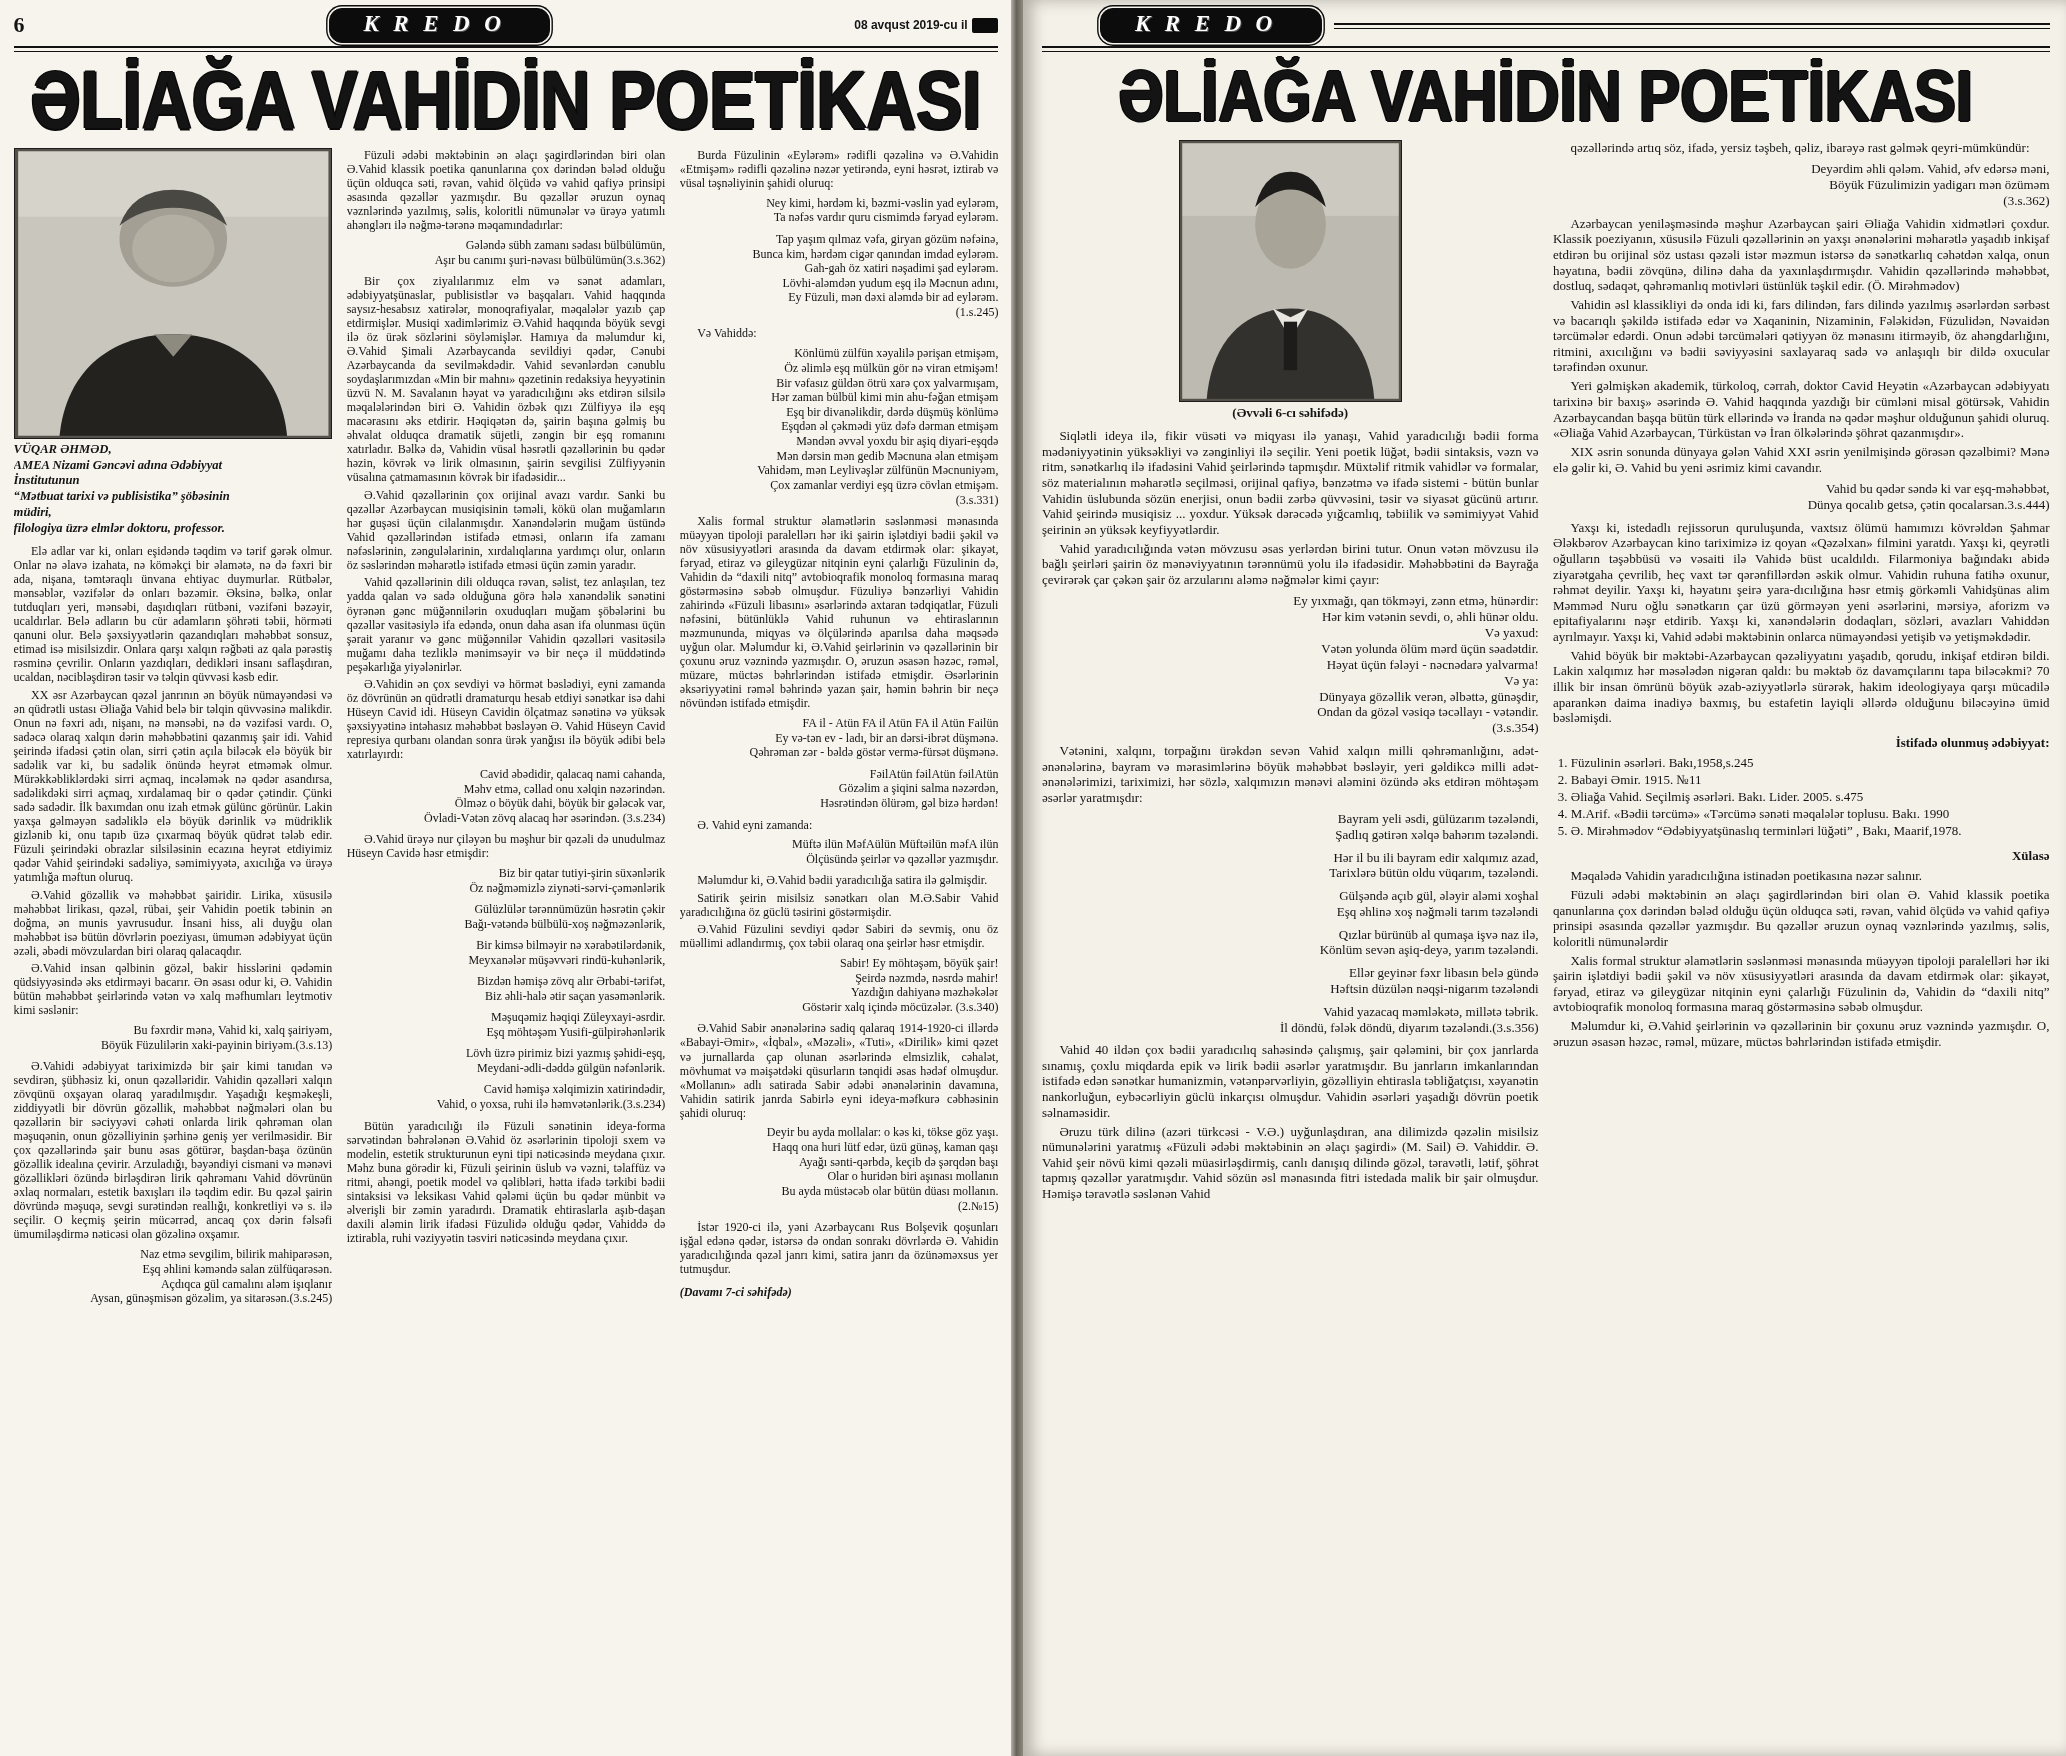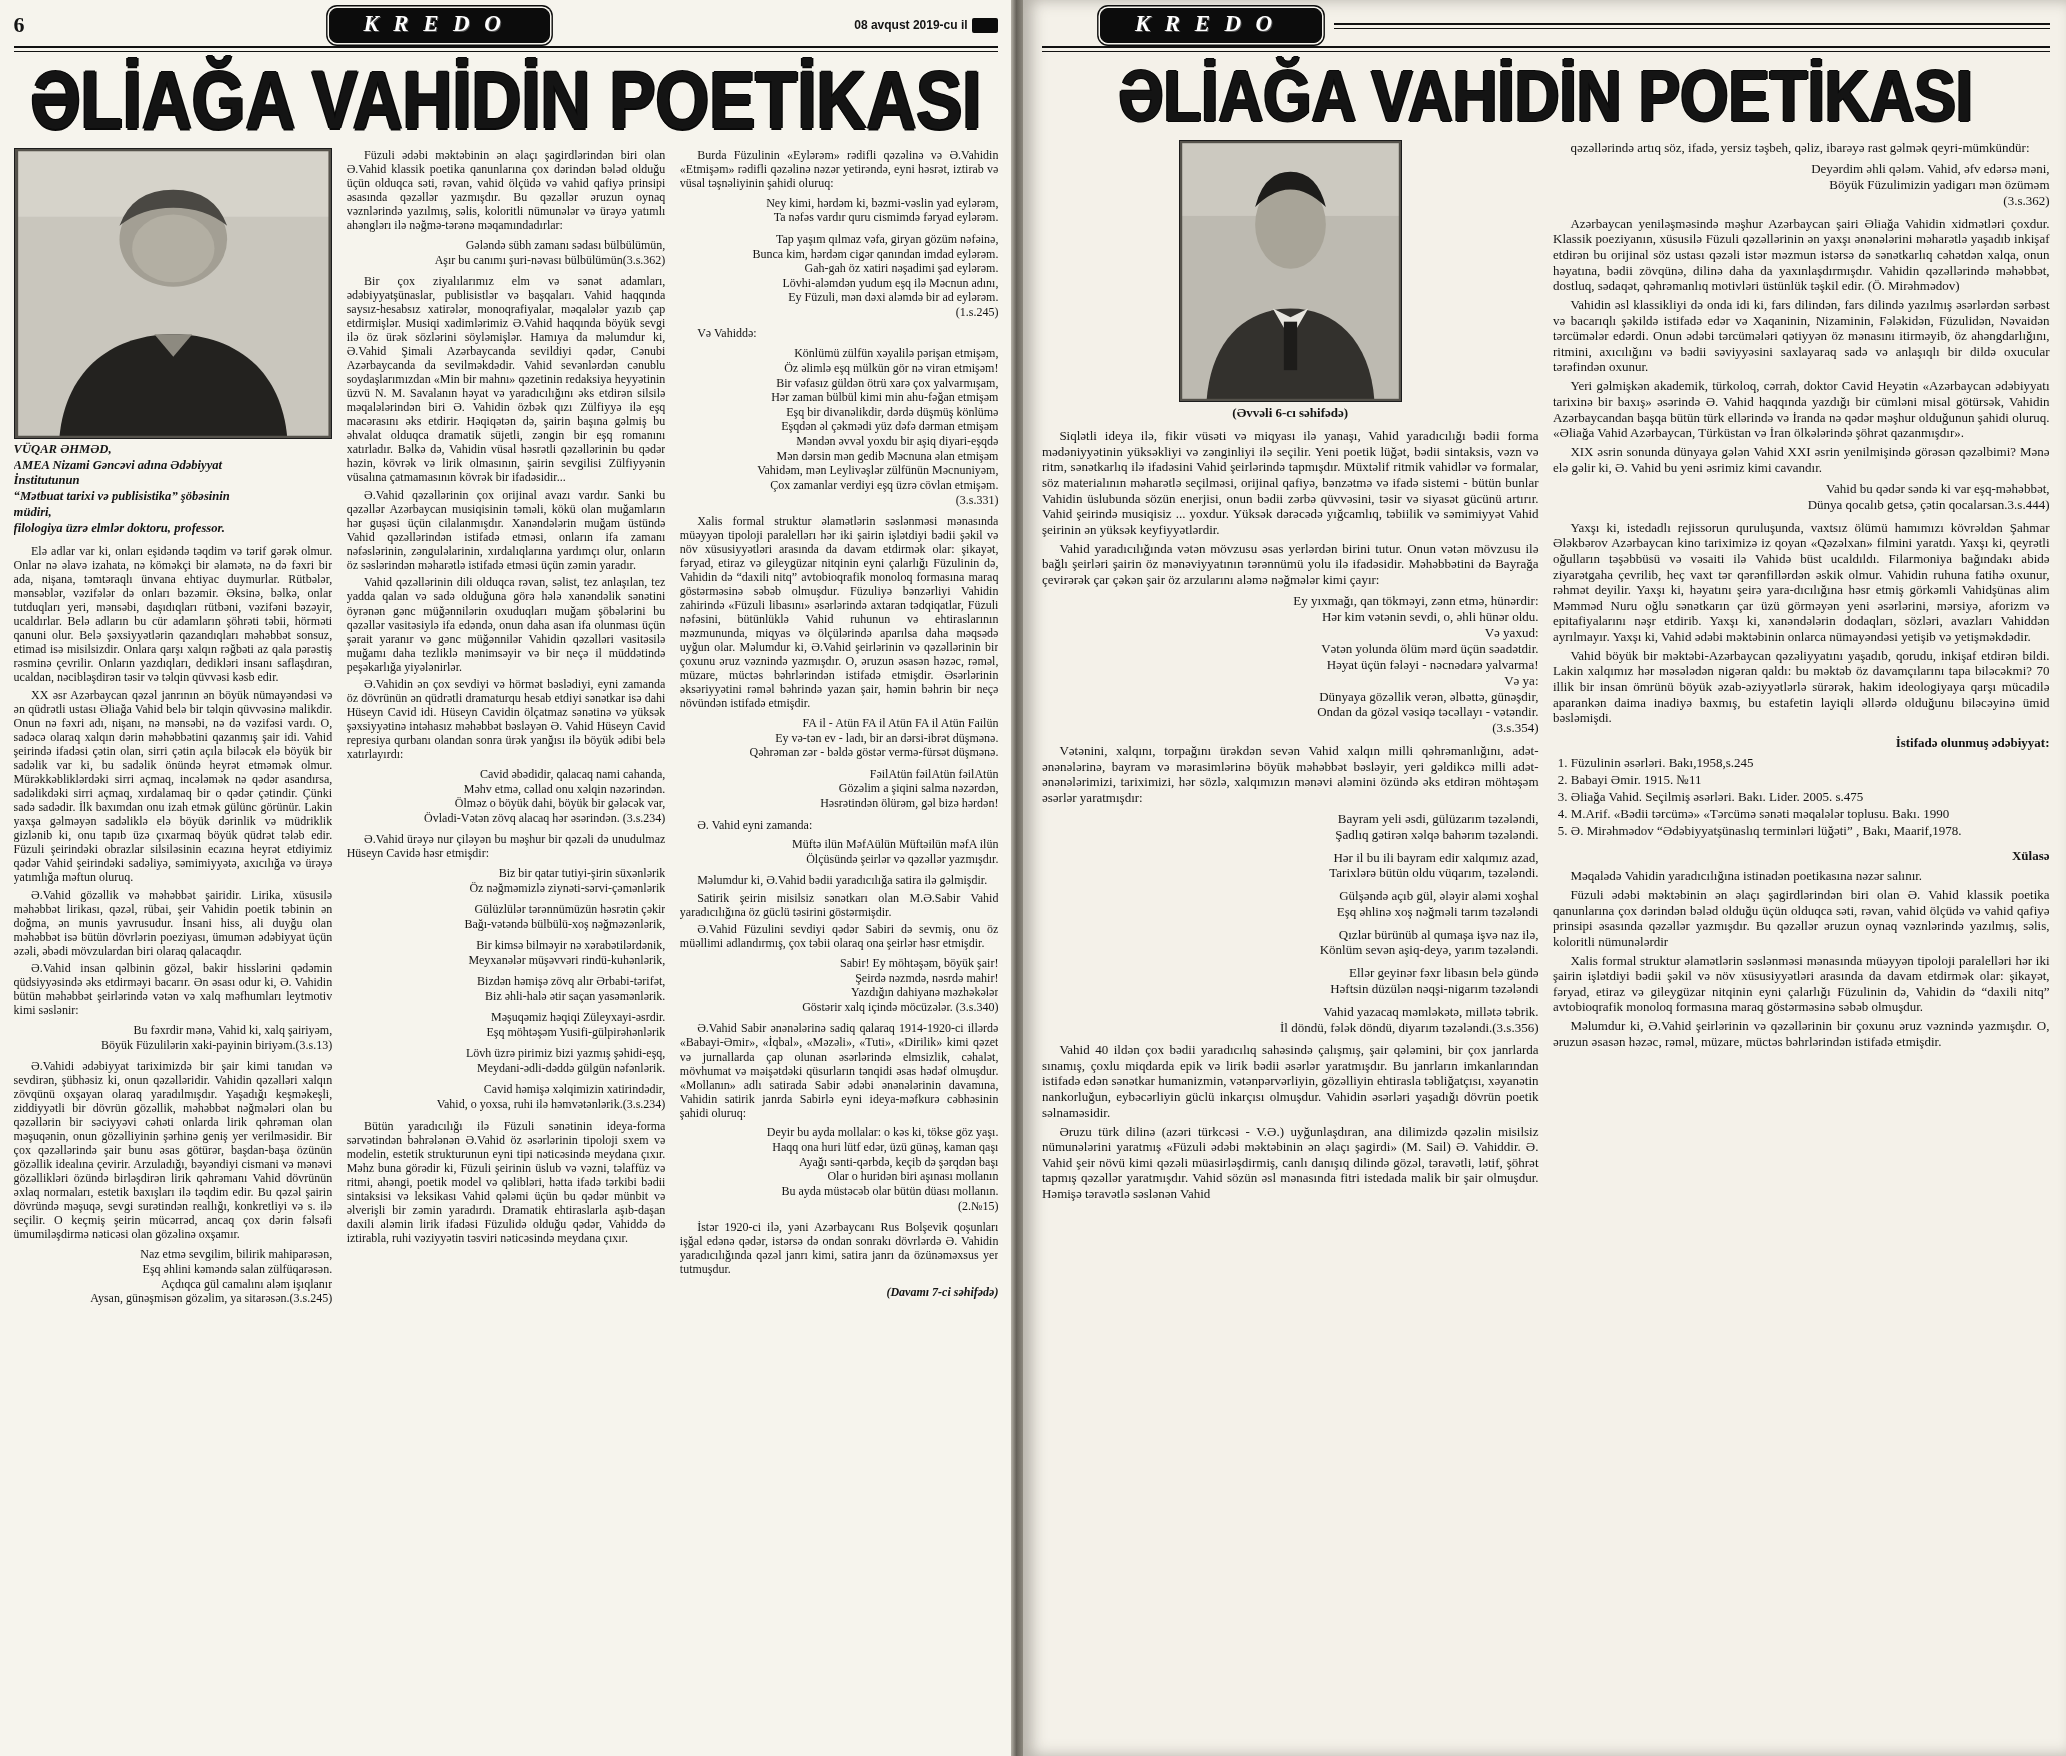--- a/index.html
+++ b/index.html
@@ -4,40 +4,40 @@
 <style>
   html,body{margin:0;padding:0;background:#3a3a3a;}
   .spread{width:2066px;height:1756px;display:flex;background:#d8d5cc;font-family:"Liberation Serif",serif;color:#141414;}
   .page{position:relative;overflow:hidden;background:#f6f4ed;}
   .page-left{width:1011px;padding:7.8px 12.6px 0 13.6px;box-sizing:border-box;}
   .gutter{width:11.6px;background:linear-gradient(90deg,#b5b1a7,#66625a 45%,#8d897f);}
   .page-right{flex:1;padding:7.8px 16.5px 0 19.4px;box-sizing:border-box;background:#f4f1e9;box-shadow:inset 8.7px 0 14.5px rgba(60,55,45,.35);}
 
   .header-row{display:flex;align-items:center;height:35px;}
   .page-num{font-weight:bold;font-size:22px;font-family:"Liberation Serif",serif;}
-  .masthead{background:#0c0c0c;border-radius:8px;padding:1.9px 34px 4.8px;margin:0 auto;border:1.5px solid #0c0c0c;box-shadow:0 0 0 1.5px #f6f4ed,0 0 0 2.9px #0c0c0c;}
+  .masthead{background:#0c0c0c;border-radius:13px;padding:1.9px 34px 4.8px;margin:0 auto;border:1.5px solid #0c0c0c;box-shadow:0 0 0 1.5px #f6f4ed,0 0 0 2.9px #0c0c0c;}
   .masthead-text{color:#fff;font-family:"Liberation Serif",serif;font-style:italic;font-weight:bold;font-size:23px;letter-spacing:14.5px;text-shadow:1px 1px 0 #555;}
   .date-box{font-family:"Liberation Sans",sans-serif;font-weight:bold;font-size:12px;white-space:nowrap;}
   .date-cap{display:inline-block;width:26px;height:14.5px;background:#0c0c0c;vertical-align:middle;margin-left:4.8px;border-radius:1.9px;}
   .double-rule{border-top:2.4px solid #111;border-bottom:1px solid #111;height:2.9px;margin:2.9px 0 1.9px;}
 
   .headline{font-family:"Liberation Sans",sans-serif;font-weight:bold;text-align:center;white-space:nowrap;margin:2.9px 0 14.5px;font-size:69px;letter-spacing:0;transform:scaleY(1.18);transform-origin:top center;text-shadow:1.5px 0 0 #0a0a0a,-1.5px 0 0 #0a0a0a,0 1px 0 #0a0a0a,0 -1px 0 #0a0a0a;}
   .headline-right{font-size:62px;}
 
   .cols{display:flex;gap:14.5px;align-items:stretch;}
   .page-left .cols{height:1599px;}
   .page-right .cols{height:1599px;}
   .col{flex:1;overflow:hidden;text-align:justify;font-size:12px;line-height:1.17;}
   .page-right .col{font-size:13px;line-height:1.2;}
 
   .para{margin:0 0 3.4px;text-indent:17.4px;}
   .verse{margin:5.8px 0 6.8px 22px;text-align:right;line-height:1.22;}
   .verse-line{}
   .block-heading{font-weight:bold;text-align:right;margin:8.7px 0 4.8px;text-indent:0;}
-  .center-note{font-weight:bold;font-style:italic;text-align:right;margin:8.7px 0 4.8px;text-indent:0;}
+  .center-note{font-weight:bold;font-style:italic;text-align:left;margin:8.7px 0 4.8px;text-indent:0;}
   .ref-item{text-align:left;margin:0 0 1.5px;text-indent:0;padding-left:4.8px;}
 
   .photo{border:1.9px solid #1c1c1c;background:#c7c4bb;box-sizing:border-box;}
   .author-photo{width:100%;height:291px;margin-bottom:3.9px;}
   .vahid-photo{width:223px;height:262px;margin:0 auto 4.8px;display:block;}
   .photo svg{width:100%;height:100%;display:block;}
   .author-caption{font-style:italic;font-weight:bold;text-align:left;font-size:12.6px;line-height:1.25;margin:2.9px 0 7.8px;}
   .photo-caption{font-weight:bold;text-align:center;font-size:13px;margin:1.9px 0 7.8px;}
 </style>
 </head>

